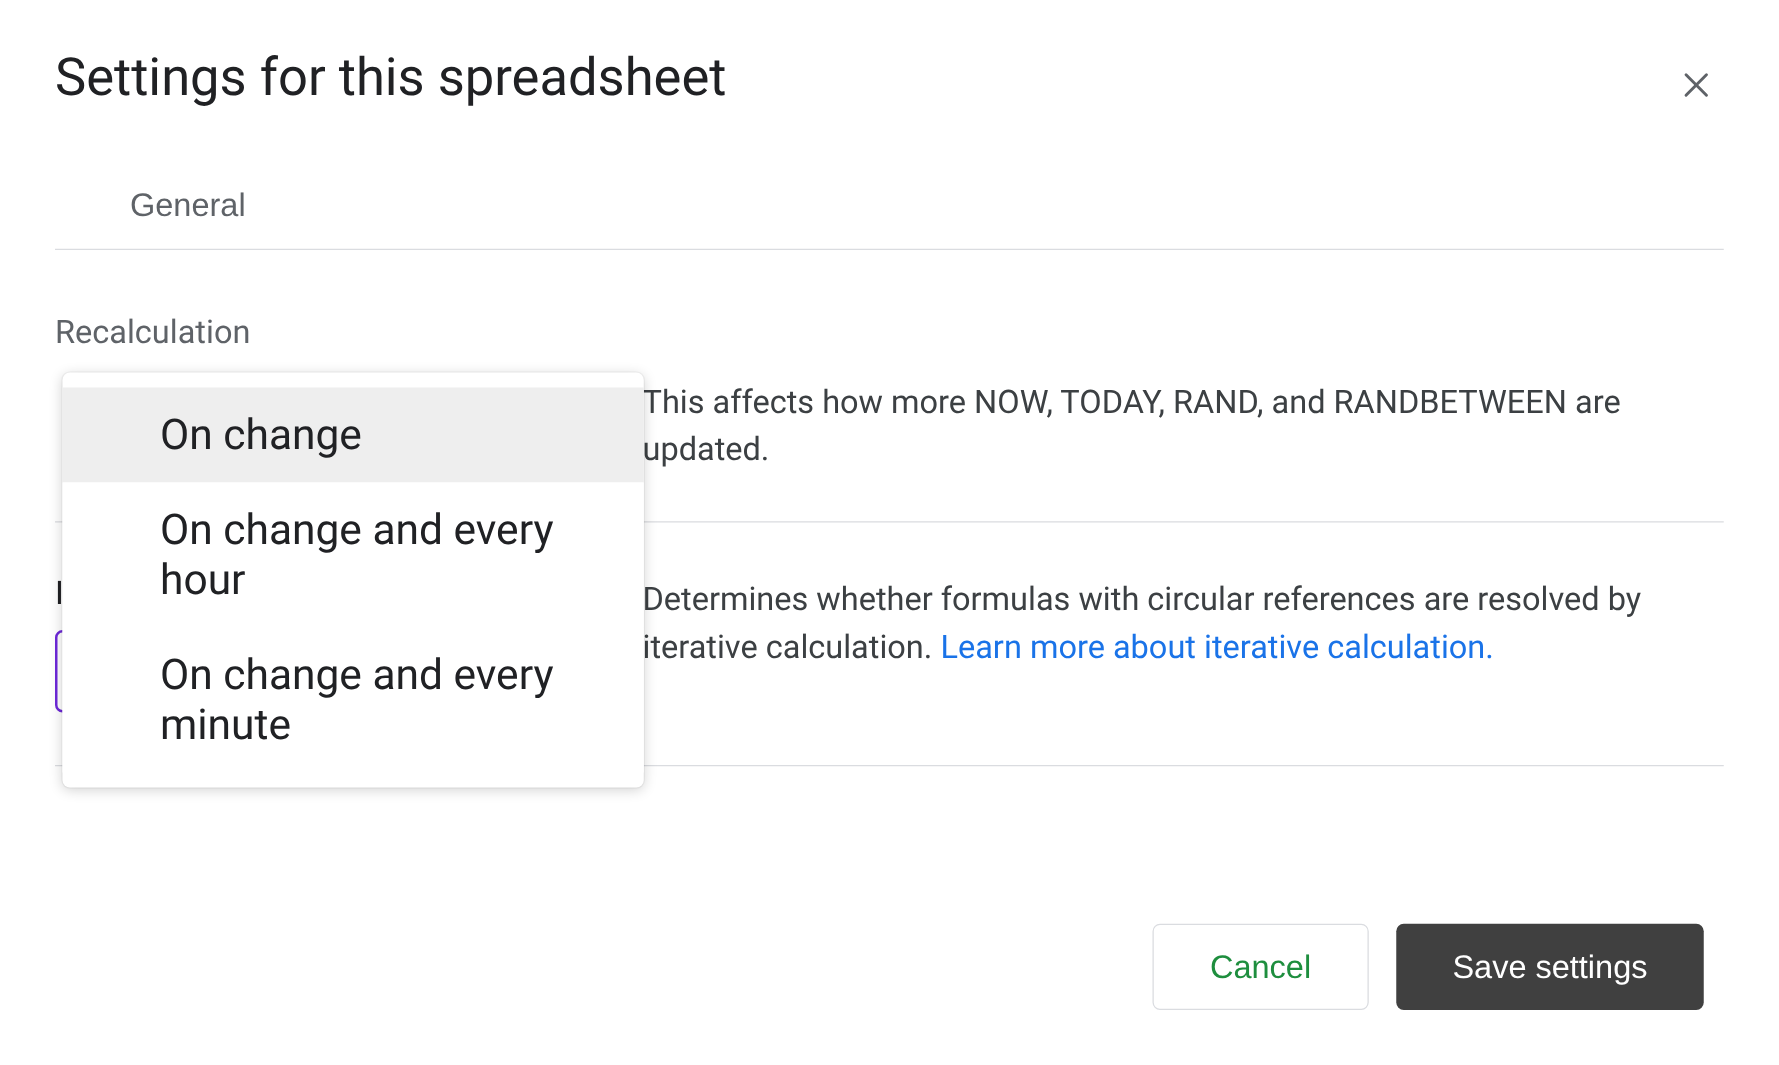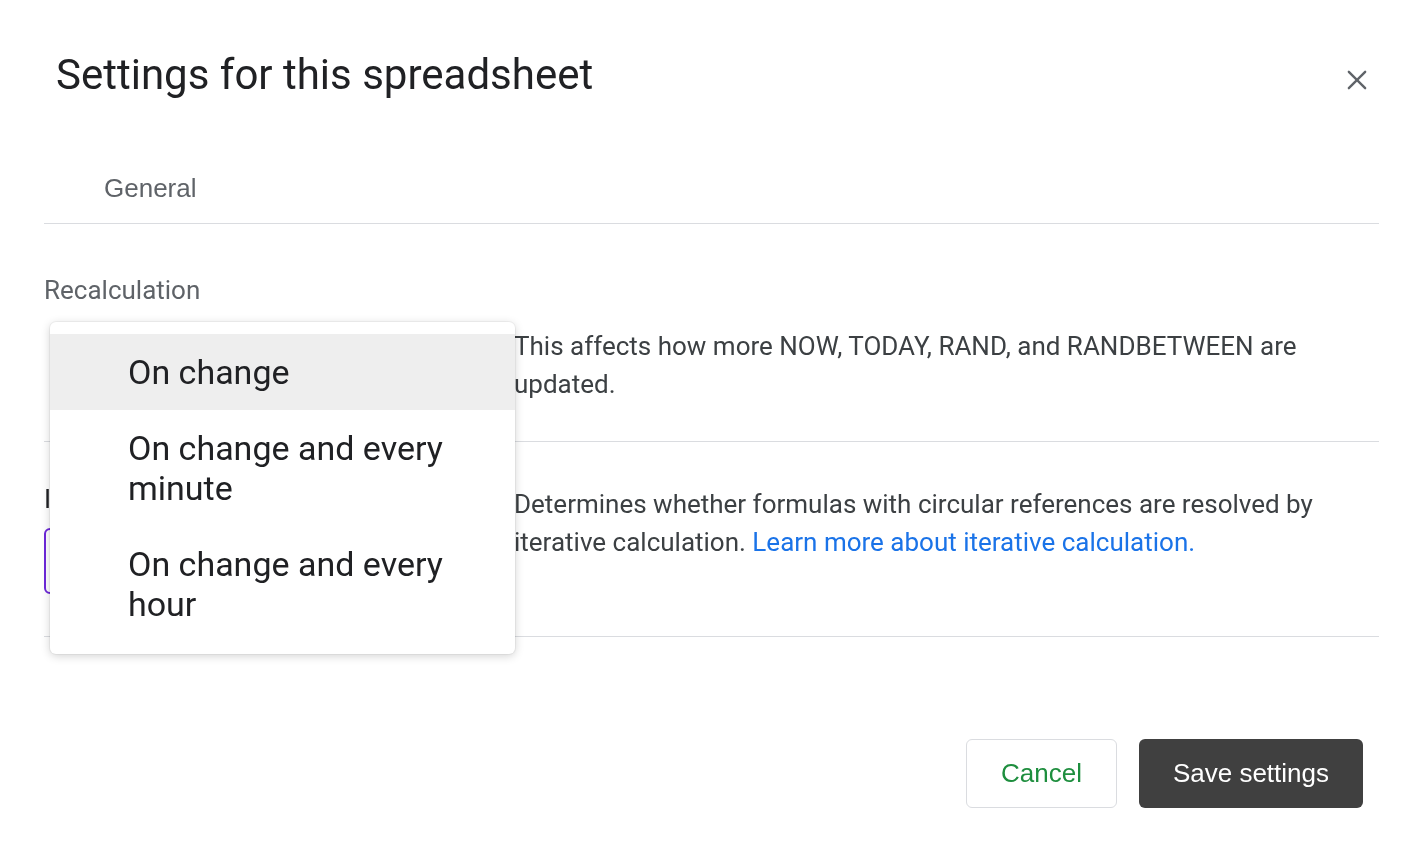--- a/index.html
+++ b/index.html
@@ -20,21 +20,21 @@
   }
   .title-row {
     display: flex;
     align-items: center;
     justify-content: space-between;
   }
   .title {
     font-size: 42px;
     font-weight: 400;
     color: #202124;
-    margin: 12px;
+    margin: 0;
     padding: 8px 0 18px 0;
   }
   .close-btn {
     background: none;
     border: none;
     padding: 8px;
     cursor: pointer;
     color: #5f6368;
     display: flex;
     align-items: center;
@@ -180,21 +180,21 @@
   .footer {
     position: absolute;
     bottom: 44px;
     right: 60px;
     display: flex;
     gap: 22px;
   }
   .btn {
     font-size: 26px;
     font-weight: 500;
-    padding: 18px 34px;
+    padding: 18px 45px;
     border-radius: 6px;
     cursor: pointer;
     border: none;
   }
   .btn-cancel {
     background: #fff;
     color: #1e8e3e;
     border: 1px solid #dadce0;
   }
   .btn-save {
@@ -222,22 +222,22 @@
   </div>
 
   <div class="content">
 
     <div class="section">
       <div class="section-left">
         <p class="section-label">Recalculation</p>
 
         <div class="menu">
           <div class="menu-item selected">On change</div>
+          <div class="menu-item">On change and every hour</div>
           <div class="menu-item">On change and every minute</div>
-          <div class="menu-item">On change and every hour</div>
         </div>
       </div>
       <div class="section-right">
         <div class="desc">This affects how more NOW, TODAY, RAND, and RANDBETWEEN are updated.</div>
       </div>
     </div>
 
     <div class="iterative-section">
       <div class="iterative-left">
         <div class="hidden-label-line">

